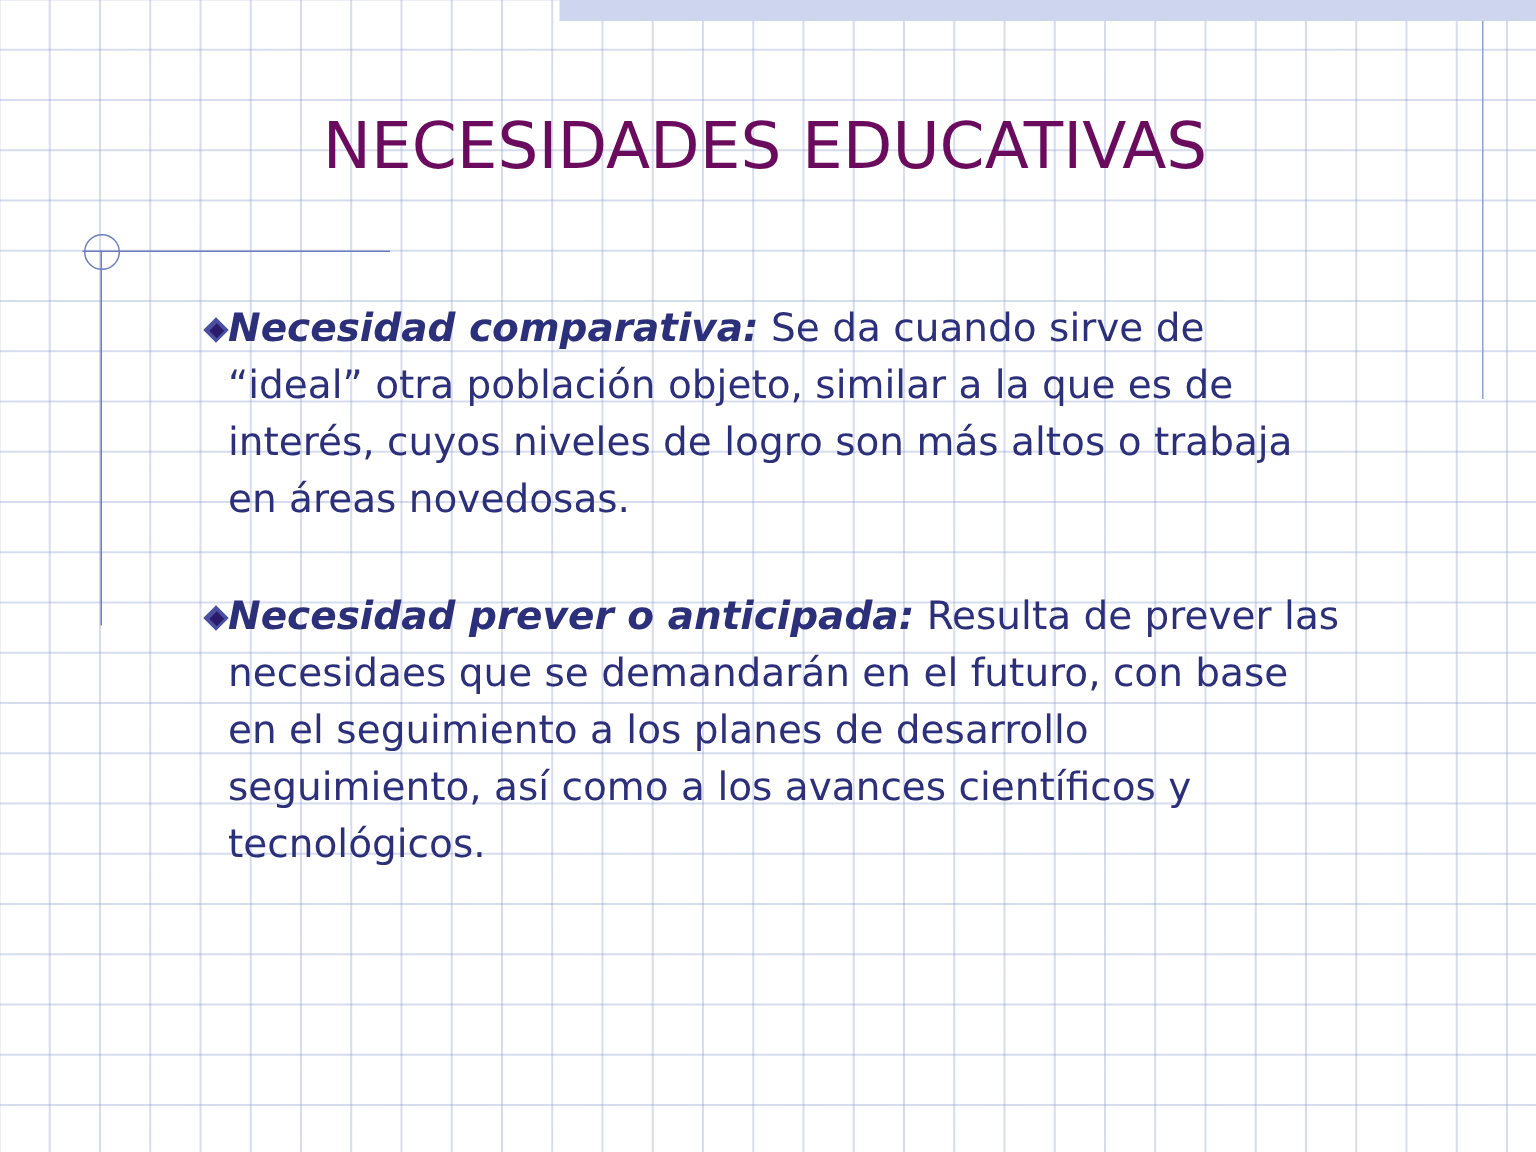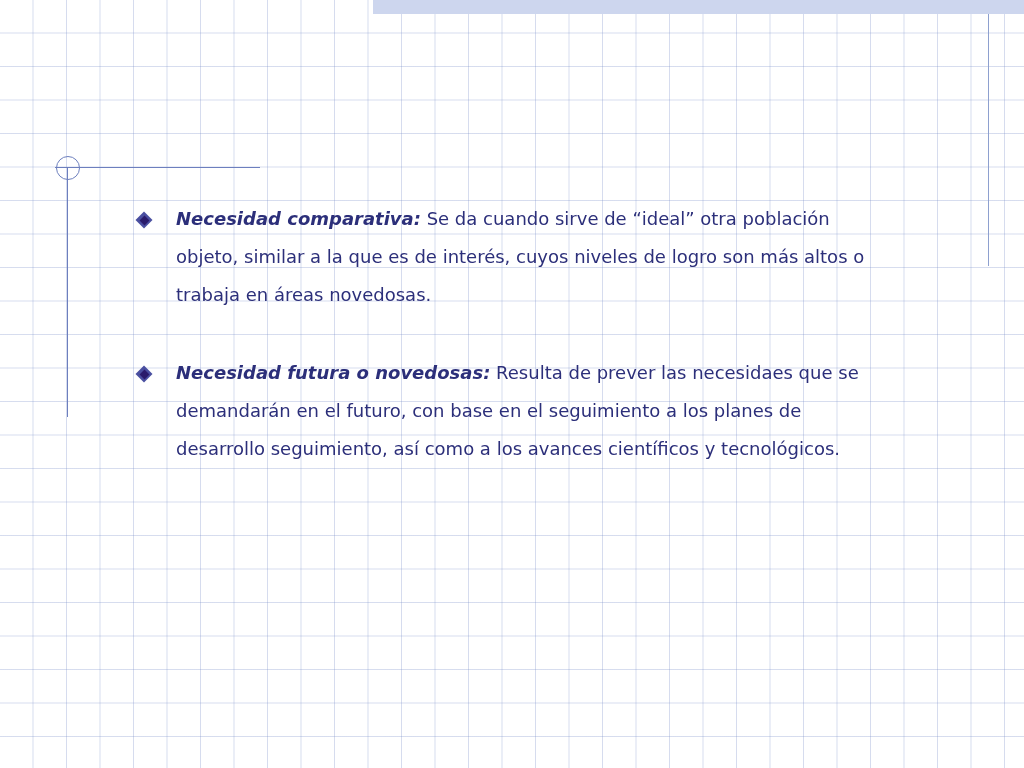--- a/index.html
+++ b/index.html
@@ -132,22 +132,22 @@
   .diamond .d-inner {
     position: absolute;
     left: 4.5px; top: 4.5px;
     width: 7px; height: 7px;
     background: #2a1b6b;
     transform: rotate(45deg);
   }
 
   .bullet-text {
     display: block;
-    margin-left: 40px;
-    font-size: 18px;
+    margin-left: 16px;
+    font-size: 26px;
     line-height: 38px;
     color: #2c2f7a;
     font-family: "DejaVu Sans", sans-serif;
   }
   .bullet-text .lead {
     font-weight: bold;
     font-style: italic;
   }
 </style>
 </head>
@@ -155,34 +155,35 @@
 
 <div class="slide">
 
   <div class="top-band"></div>
   <div class="right-rule"></div>
 
   <div class="deco-hline"></div>
   <div class="deco-vline"></div>
   <div class="deco-circle"></div>
 
+  <div class="title">NECESIDADES EDUCATIVAS</div>
 
 
   <div class="content">
 
     <div class="bullet-row">
       <span class="diamond">
         <span class="d-outer"></span>
         <span class="d-inner"></span>
       </span>
       <span class="bullet-text"><span class="lead">Necesidad comparativa:</span><span>  Se da cuando sirve de “ideal” otra población objeto, similar a la que es de interés, cuyos niveles de logro son más altos o trabaja en áreas novedosas.</span></span>
     </div>
 
     <div class="bullet-row">
       <span class="diamond">
         <span class="d-outer"></span>
         <span class="d-inner"></span>
       </span>
-      <span class="bullet-text"><span class="lead"> Necesidad futura o novedosas:</span><span>  Resulta de prever las necesidaes que se demandarán en el futuro, con base en el seguimiento a los planes de desarrollo seguimiento, así como a los avances científicos y tecnológicos.</span></span>
+      <span class="bullet-text"><span class="lead"> Necesidad prever o anticipada:</span><span>  Resulta de prever las necesidaes que se demandarán en el futuro, con base en el seguimiento a los planes de desarrollo seguimiento, así como a los avances científicos y tecnológicos.</span></span>
     </div>
 
   </div>
 </div>
 
 </body></html>

